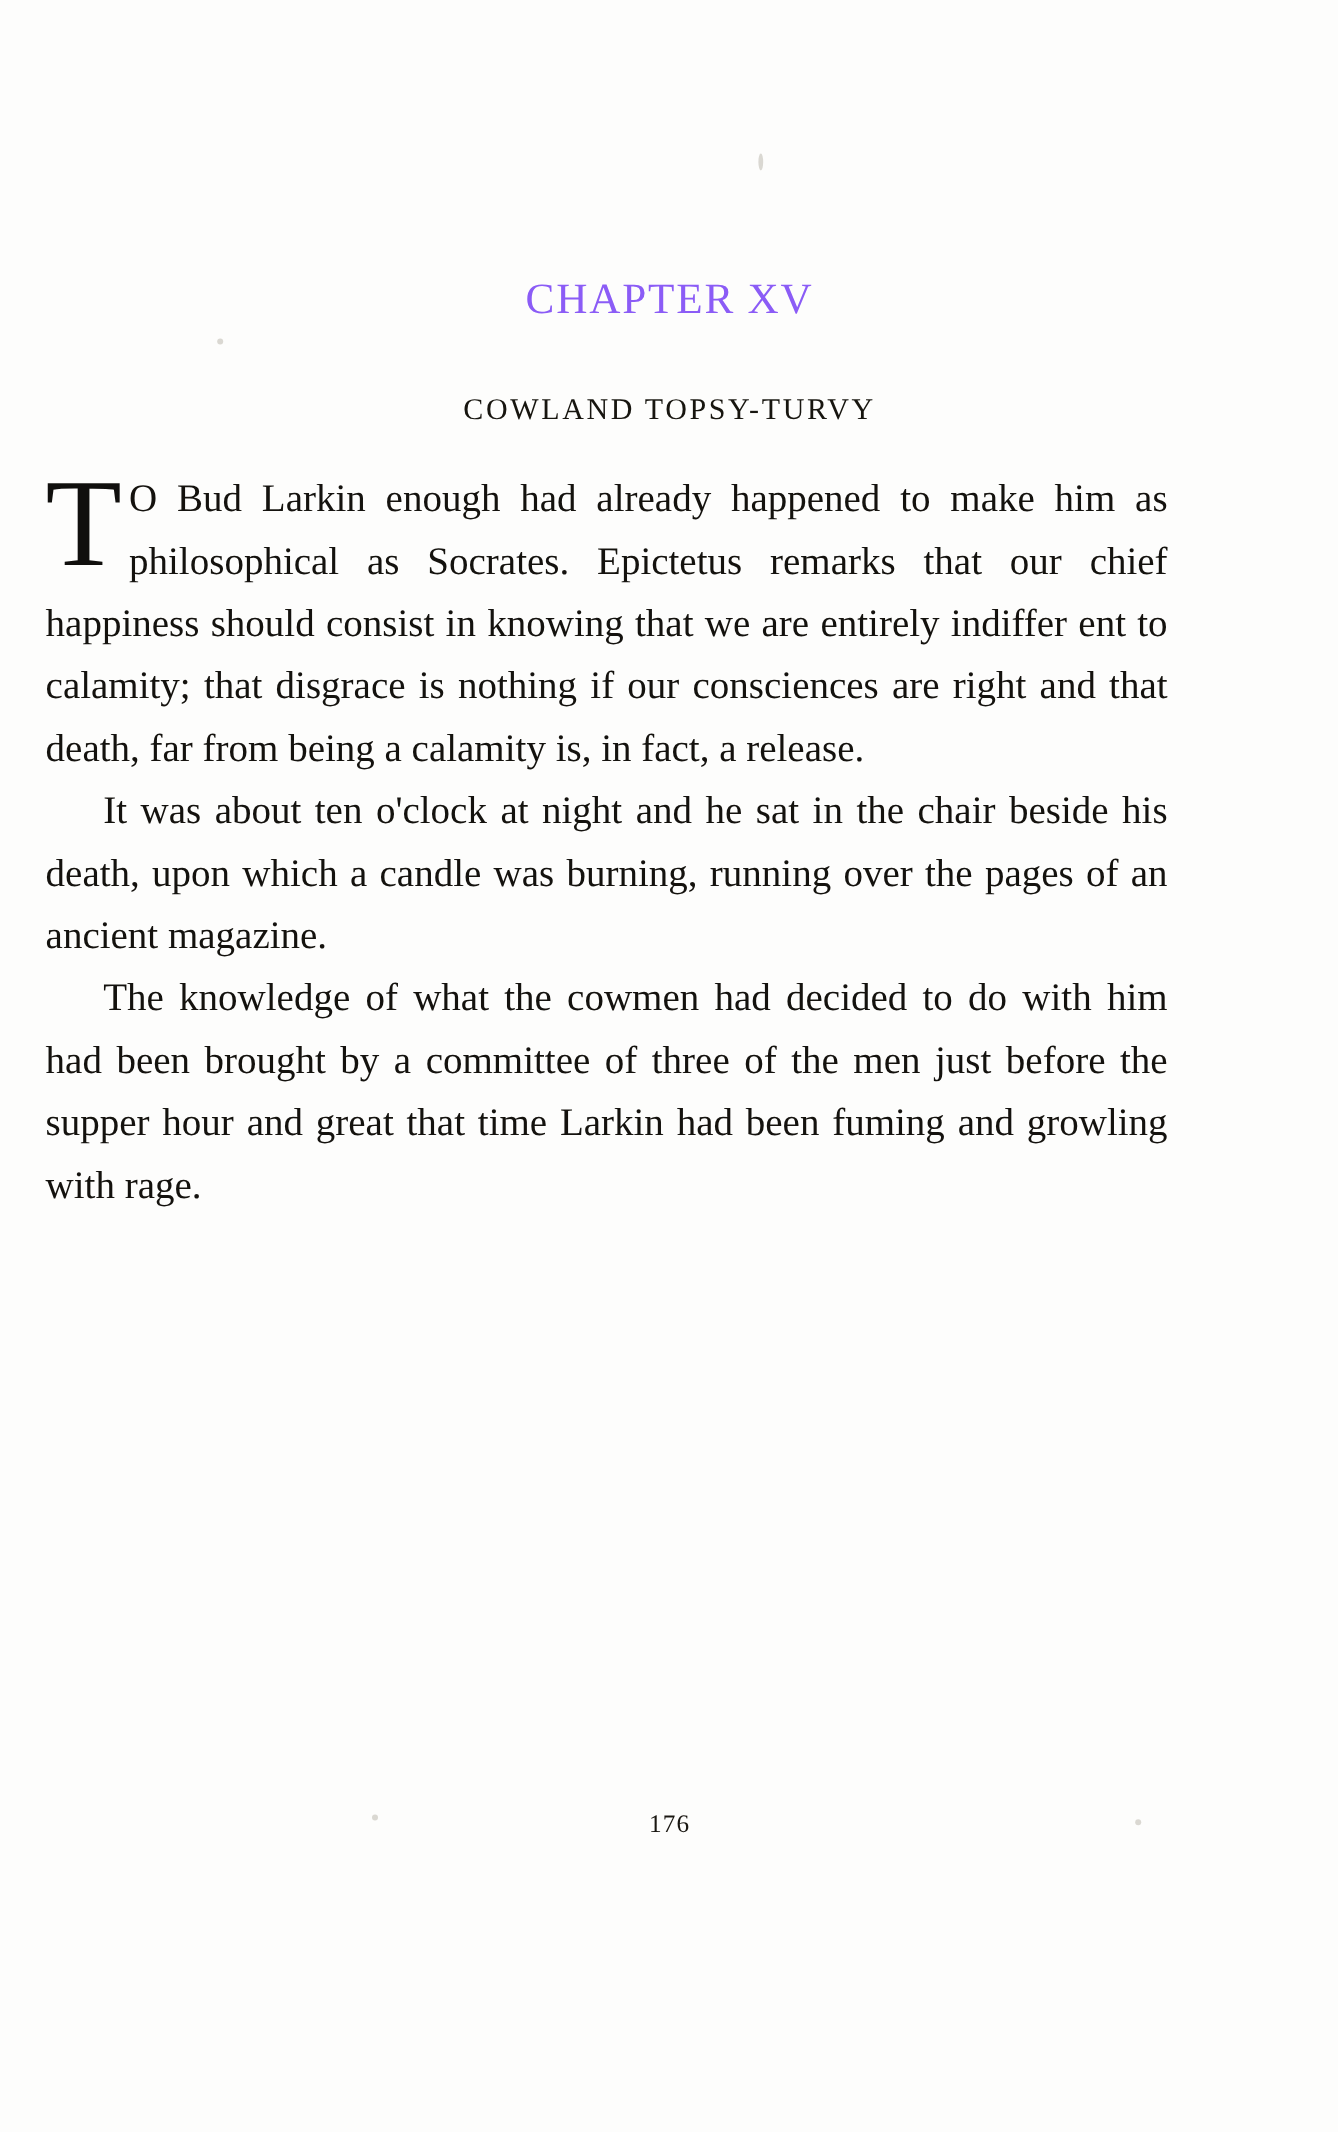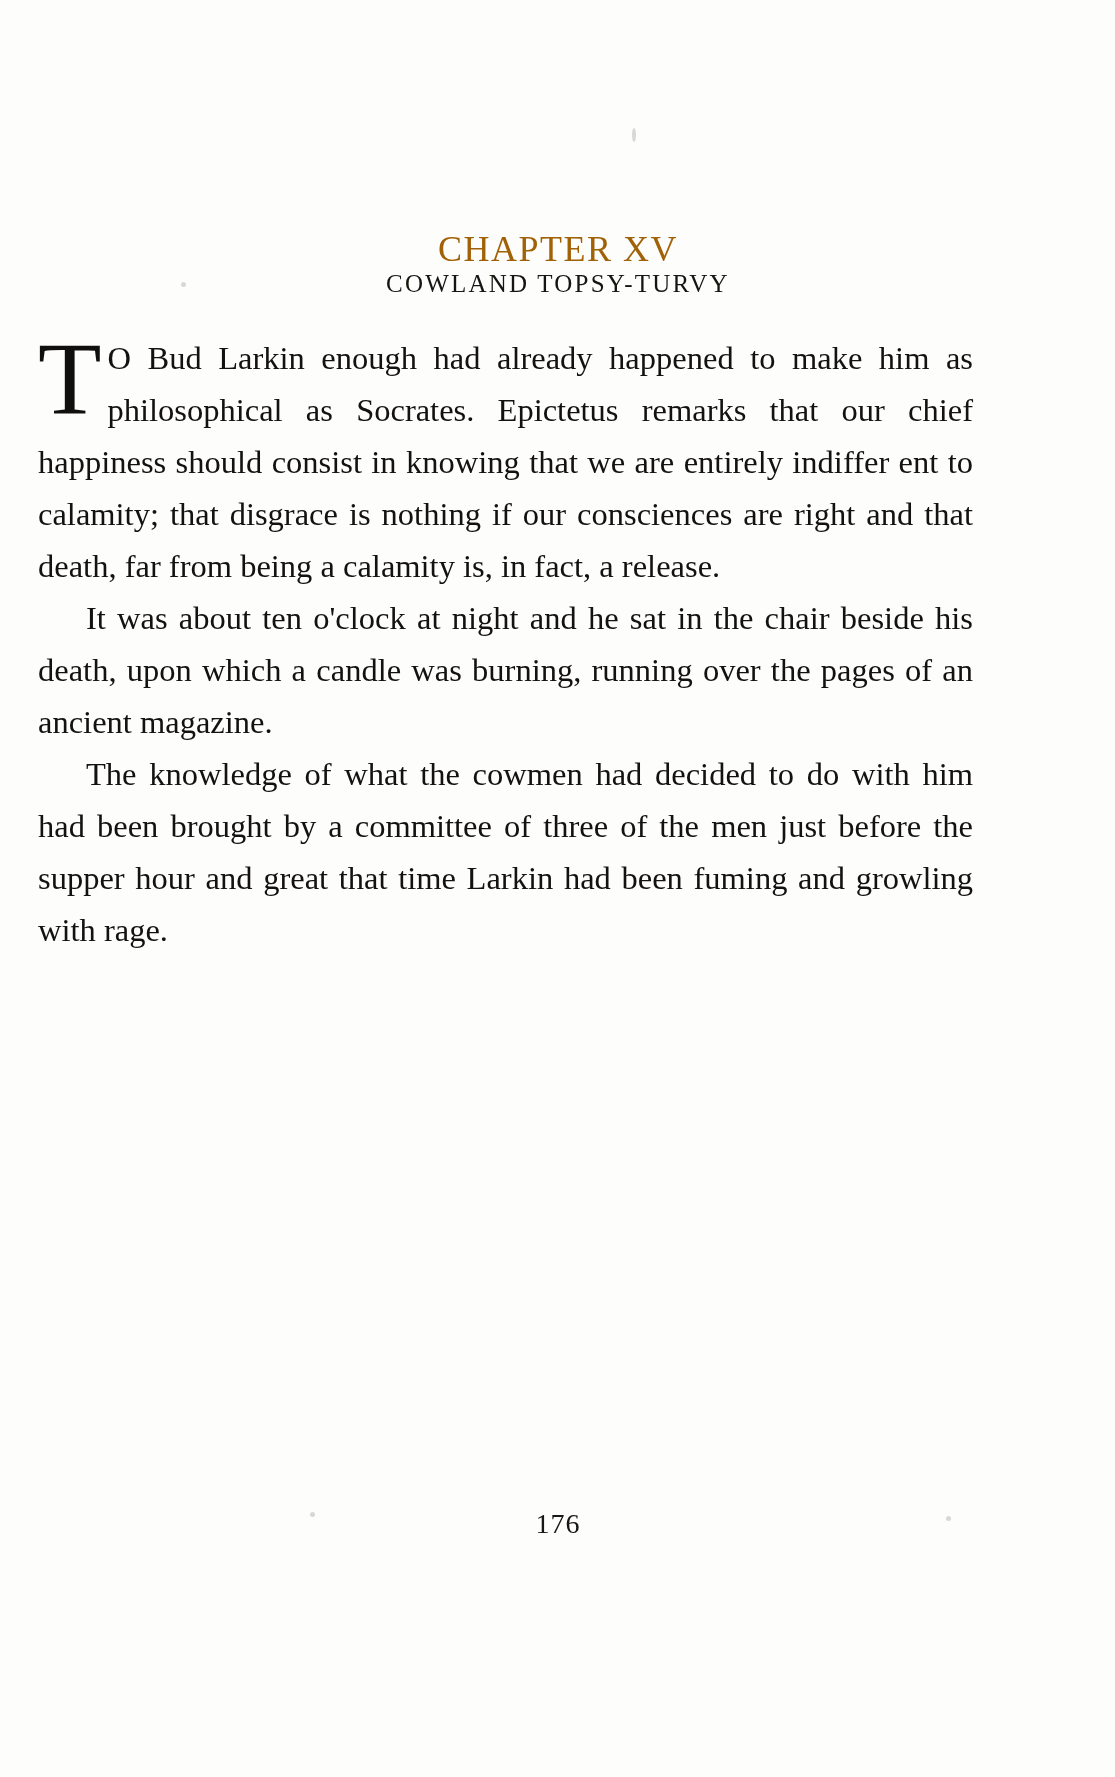--- a/index.html
+++ b/index.html
@@ -21,28 +21,29 @@
     left: 38px;
     top: 0;
     width: 1040px;
     height: 1777px;
   }
   .chapter-title {
     text-align: center;
     font-size: 36px;
     letter-spacing: 1.5px;
     margin-top: 228px;
-    color: #a16207;
+    color: #8b5cf6;
     font-weight: normal;
     font-family: "Liberation Serif", serif;
   }
   .chapter-subtitle {
     text-align: center;
     font-size: 25px;
     letter-spacing: 2.2px;
+    margin-top: 58px;
     color: #17150f;
     font-family: "Liberation Serif", serif;
   }
   .body-text {
     margin-top: 34px;
     width: 935px;
     margin-left: 0px;
     font-size: 32.5px;
     line-height: 52px;
     text-align: justify;
@@ -68,21 +69,21 @@
     font-family: "Liberation Serif", serif;
     font-weight: normal;
     color: #100f0d;
   }
   .folio {
     position: absolute;
     left: 0;
     right: 0;
     top: 1508px;
     text-align: center;
-    font-size: 28px;
+    font-size: 21px;
     letter-spacing: 1px;
     color: #1a1712;
     font-family: "Liberation Serif", serif;
   }
   .speck {
     position: absolute;
     background: #bdb9ae;
     border-radius: 50%;
     opacity: 0.55;
   }

